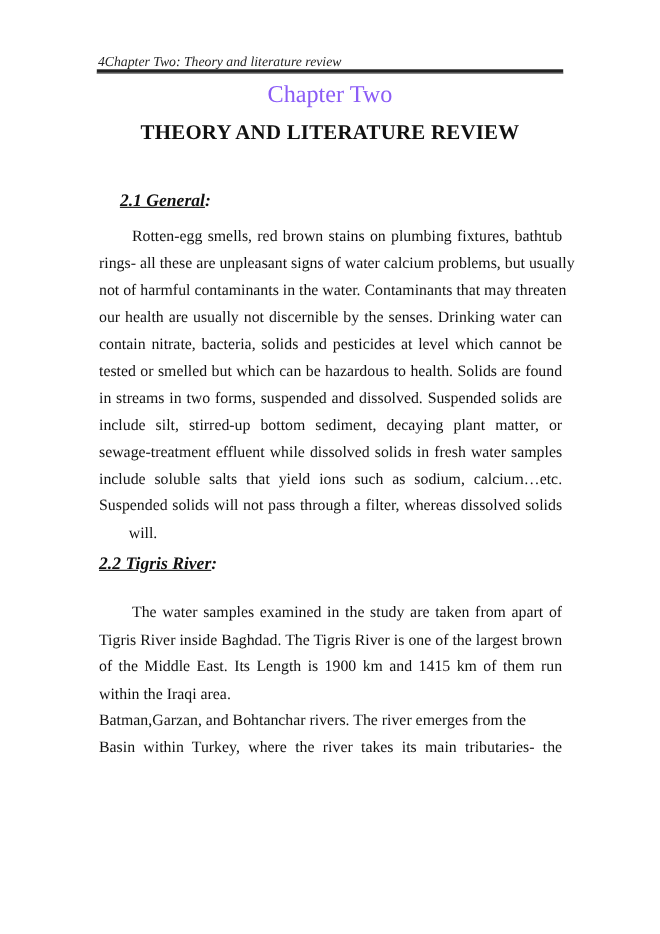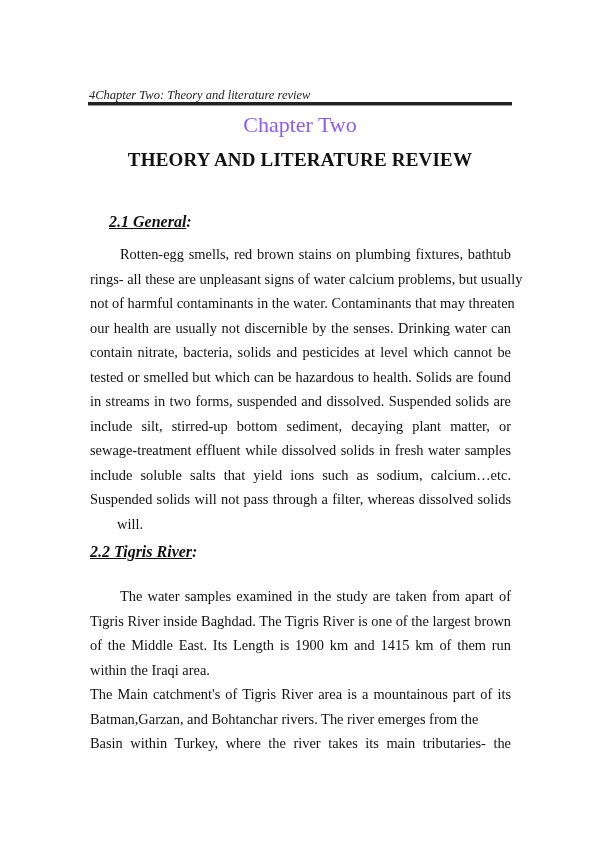--- a/index.html
+++ b/index.html
@@ -1,20 +1,20 @@
 <!DOCTYPE html>
 <html><head>
   <meta charset="utf-8">
   <style>
     html, body { margin: 0; padding: 0; background: #ffffff; }
     body {
       width: 600px; height: 849px; position: relative; overflow: hidden;
       font-family: "Liberation Serif", serif; color: #111;
     }
-    .page { position: absolute; left: 0; top: 0; width: 600px; height: 703px; margin-top: 39px; }
+    .page { position: absolute; left: 0; top: 0; width: 600px; height: 703px; }
     .running-header {
       position: absolute; left: 89px; top: 49px;
       font-style: italic; font-size: 12.5px; color: #222;
     }
     .header-rule {
       position: absolute; left: 88px; top: 63px; width: 424px; height: 3px;
       background: #222; border-bottom: 1px solid #999;
     }
     .chapter-label {
       position: absolute; left: 0; width: 600px; top: 73px;
@@ -72,18 +72,17 @@
   </div>
 
   <div class="body-text" style="top:545px;">
     <span class="line indent">The water samples examined in the study are taken from apart of</span>
     <span class="line">Tigris River inside Baghdad. The Tigris River is one of the largest brown</span>
     <span class="line">of the Middle East. Its Length is 1900 km and 1415 km of them run</span>
     <span class="line last">within the Iraqi area.</span>
   </div>
 
   <div class="body-text" style="top:643px;">
-    <span class="line">The Main catchment's of Tigris River area is a mountainous part of its</span>
     <span class="line last">Batman,Garzan, and Bohtanchar rivers. The river emerges from the</span>
     <span class="line">Basin within Turkey, where the river takes its main tributaries- the</span>
   </div>
 
 </div>
 
 </body></html>

